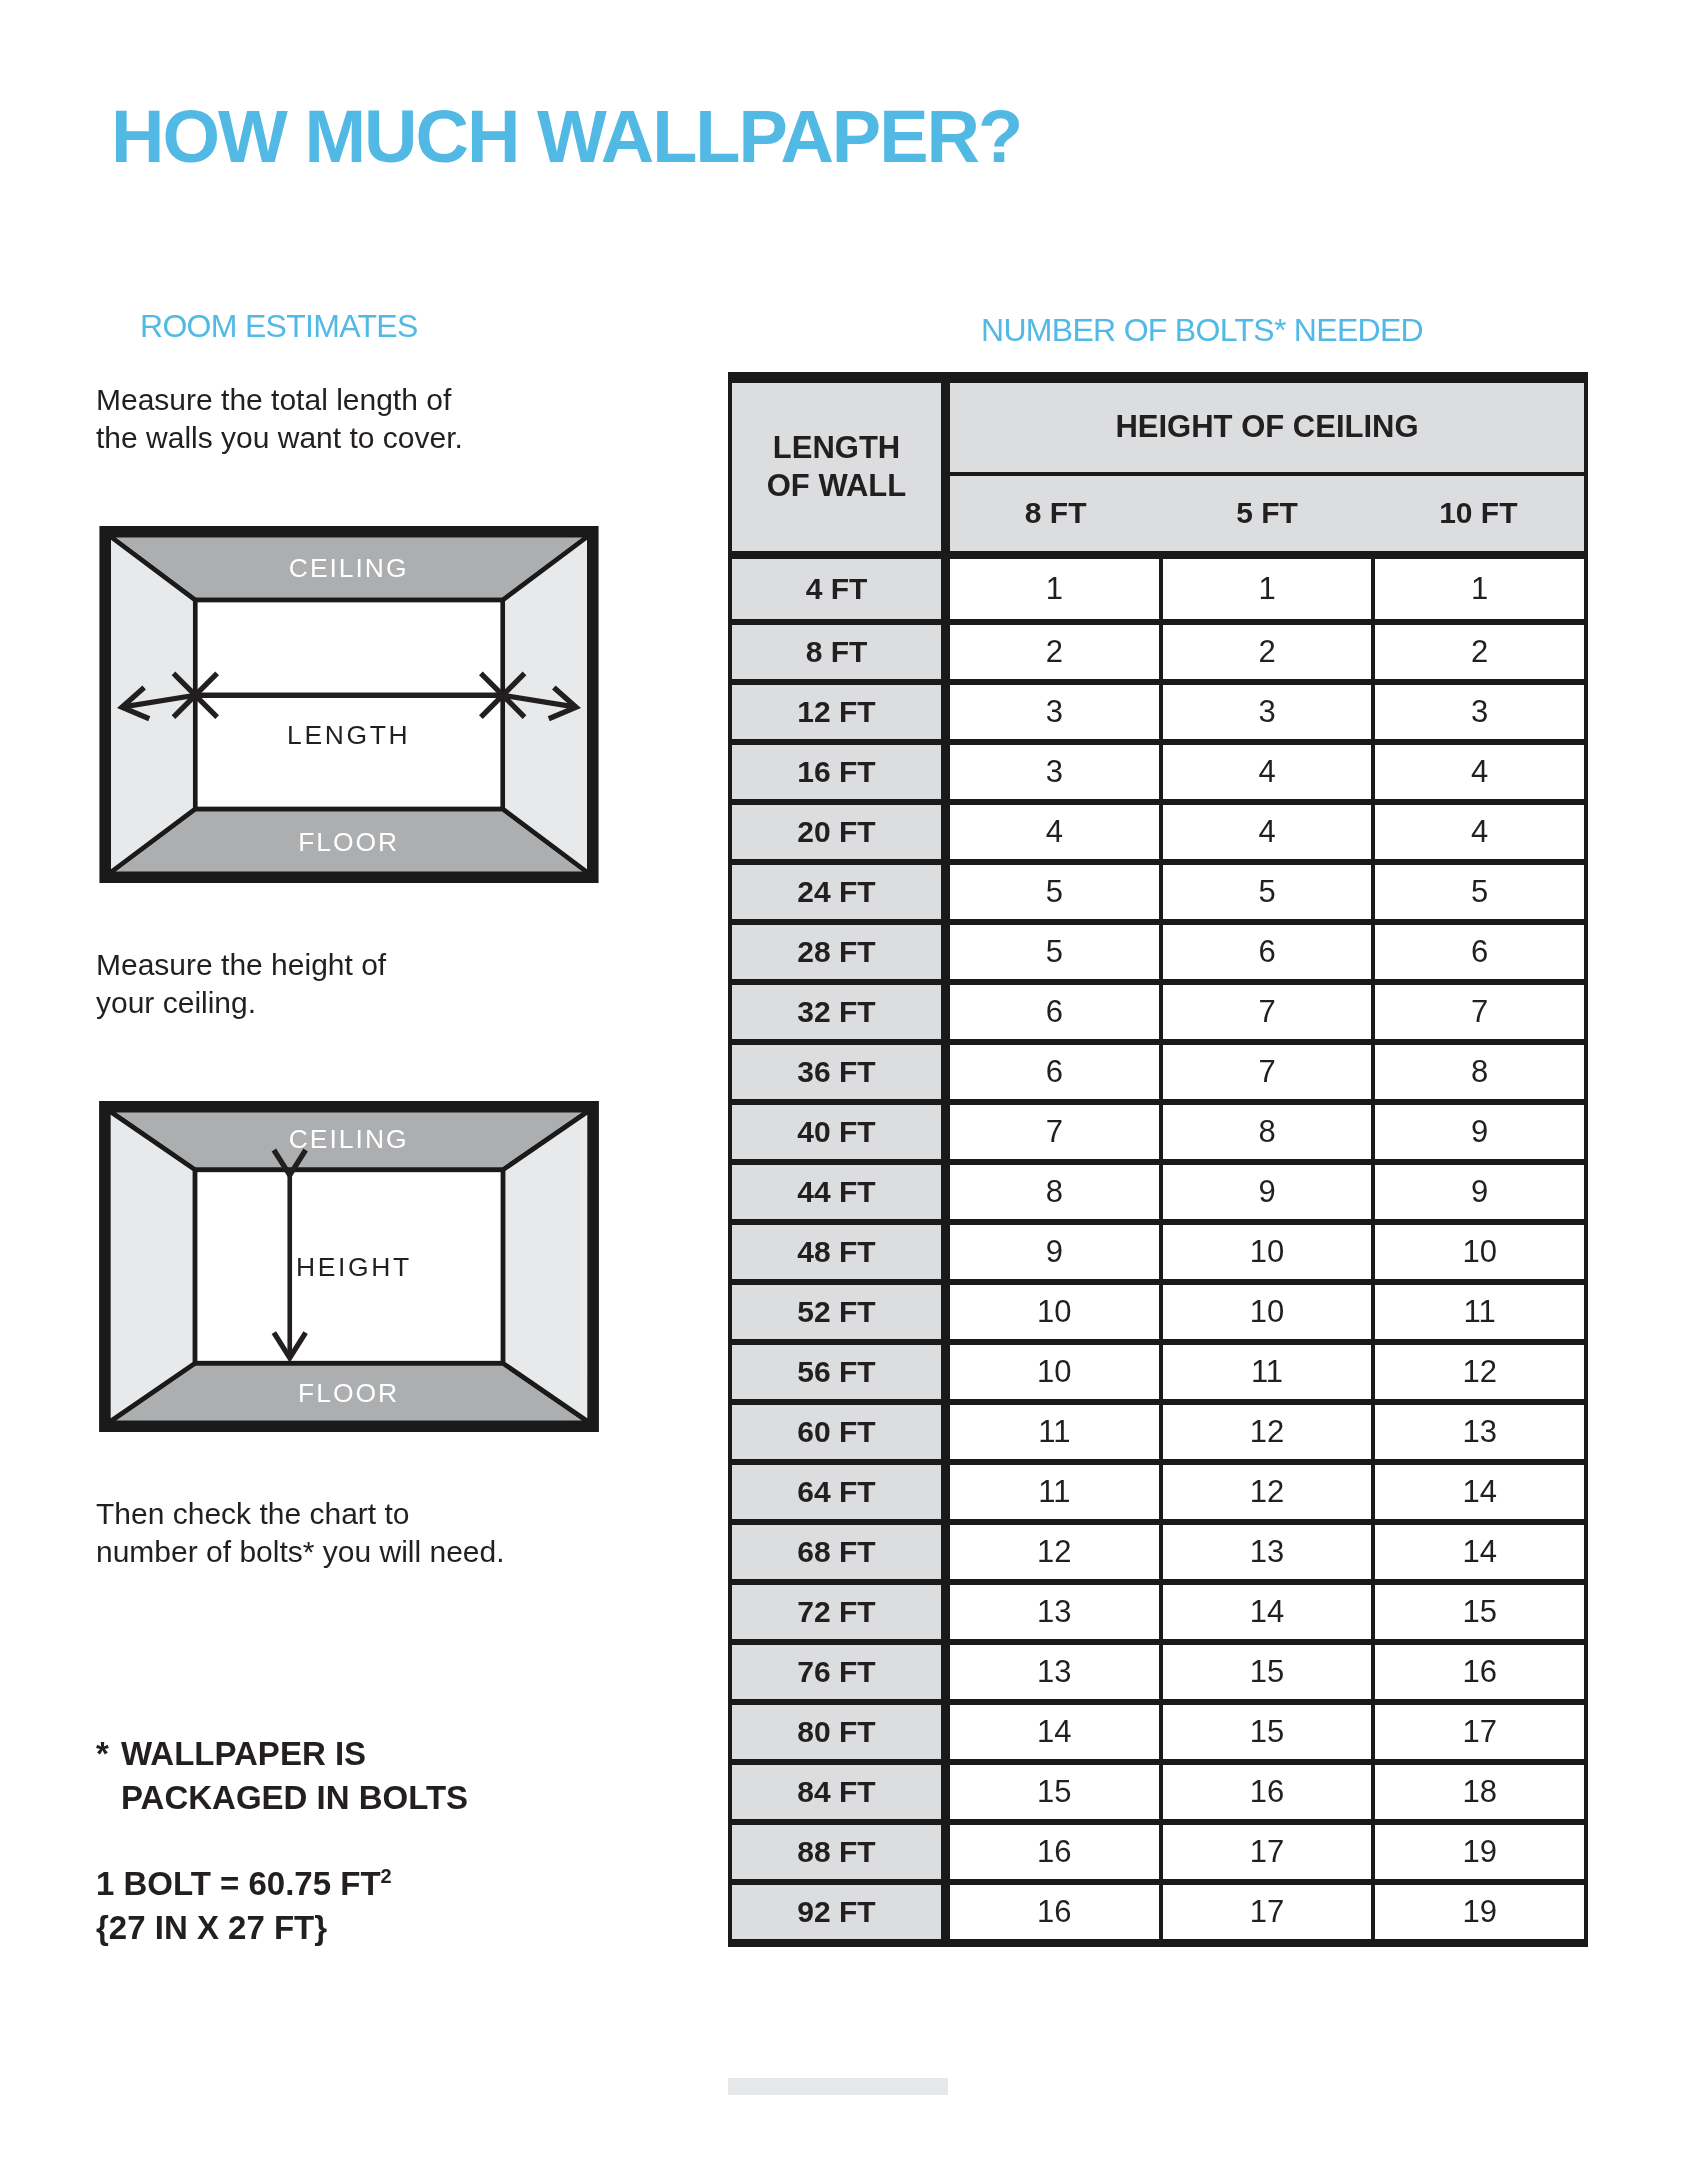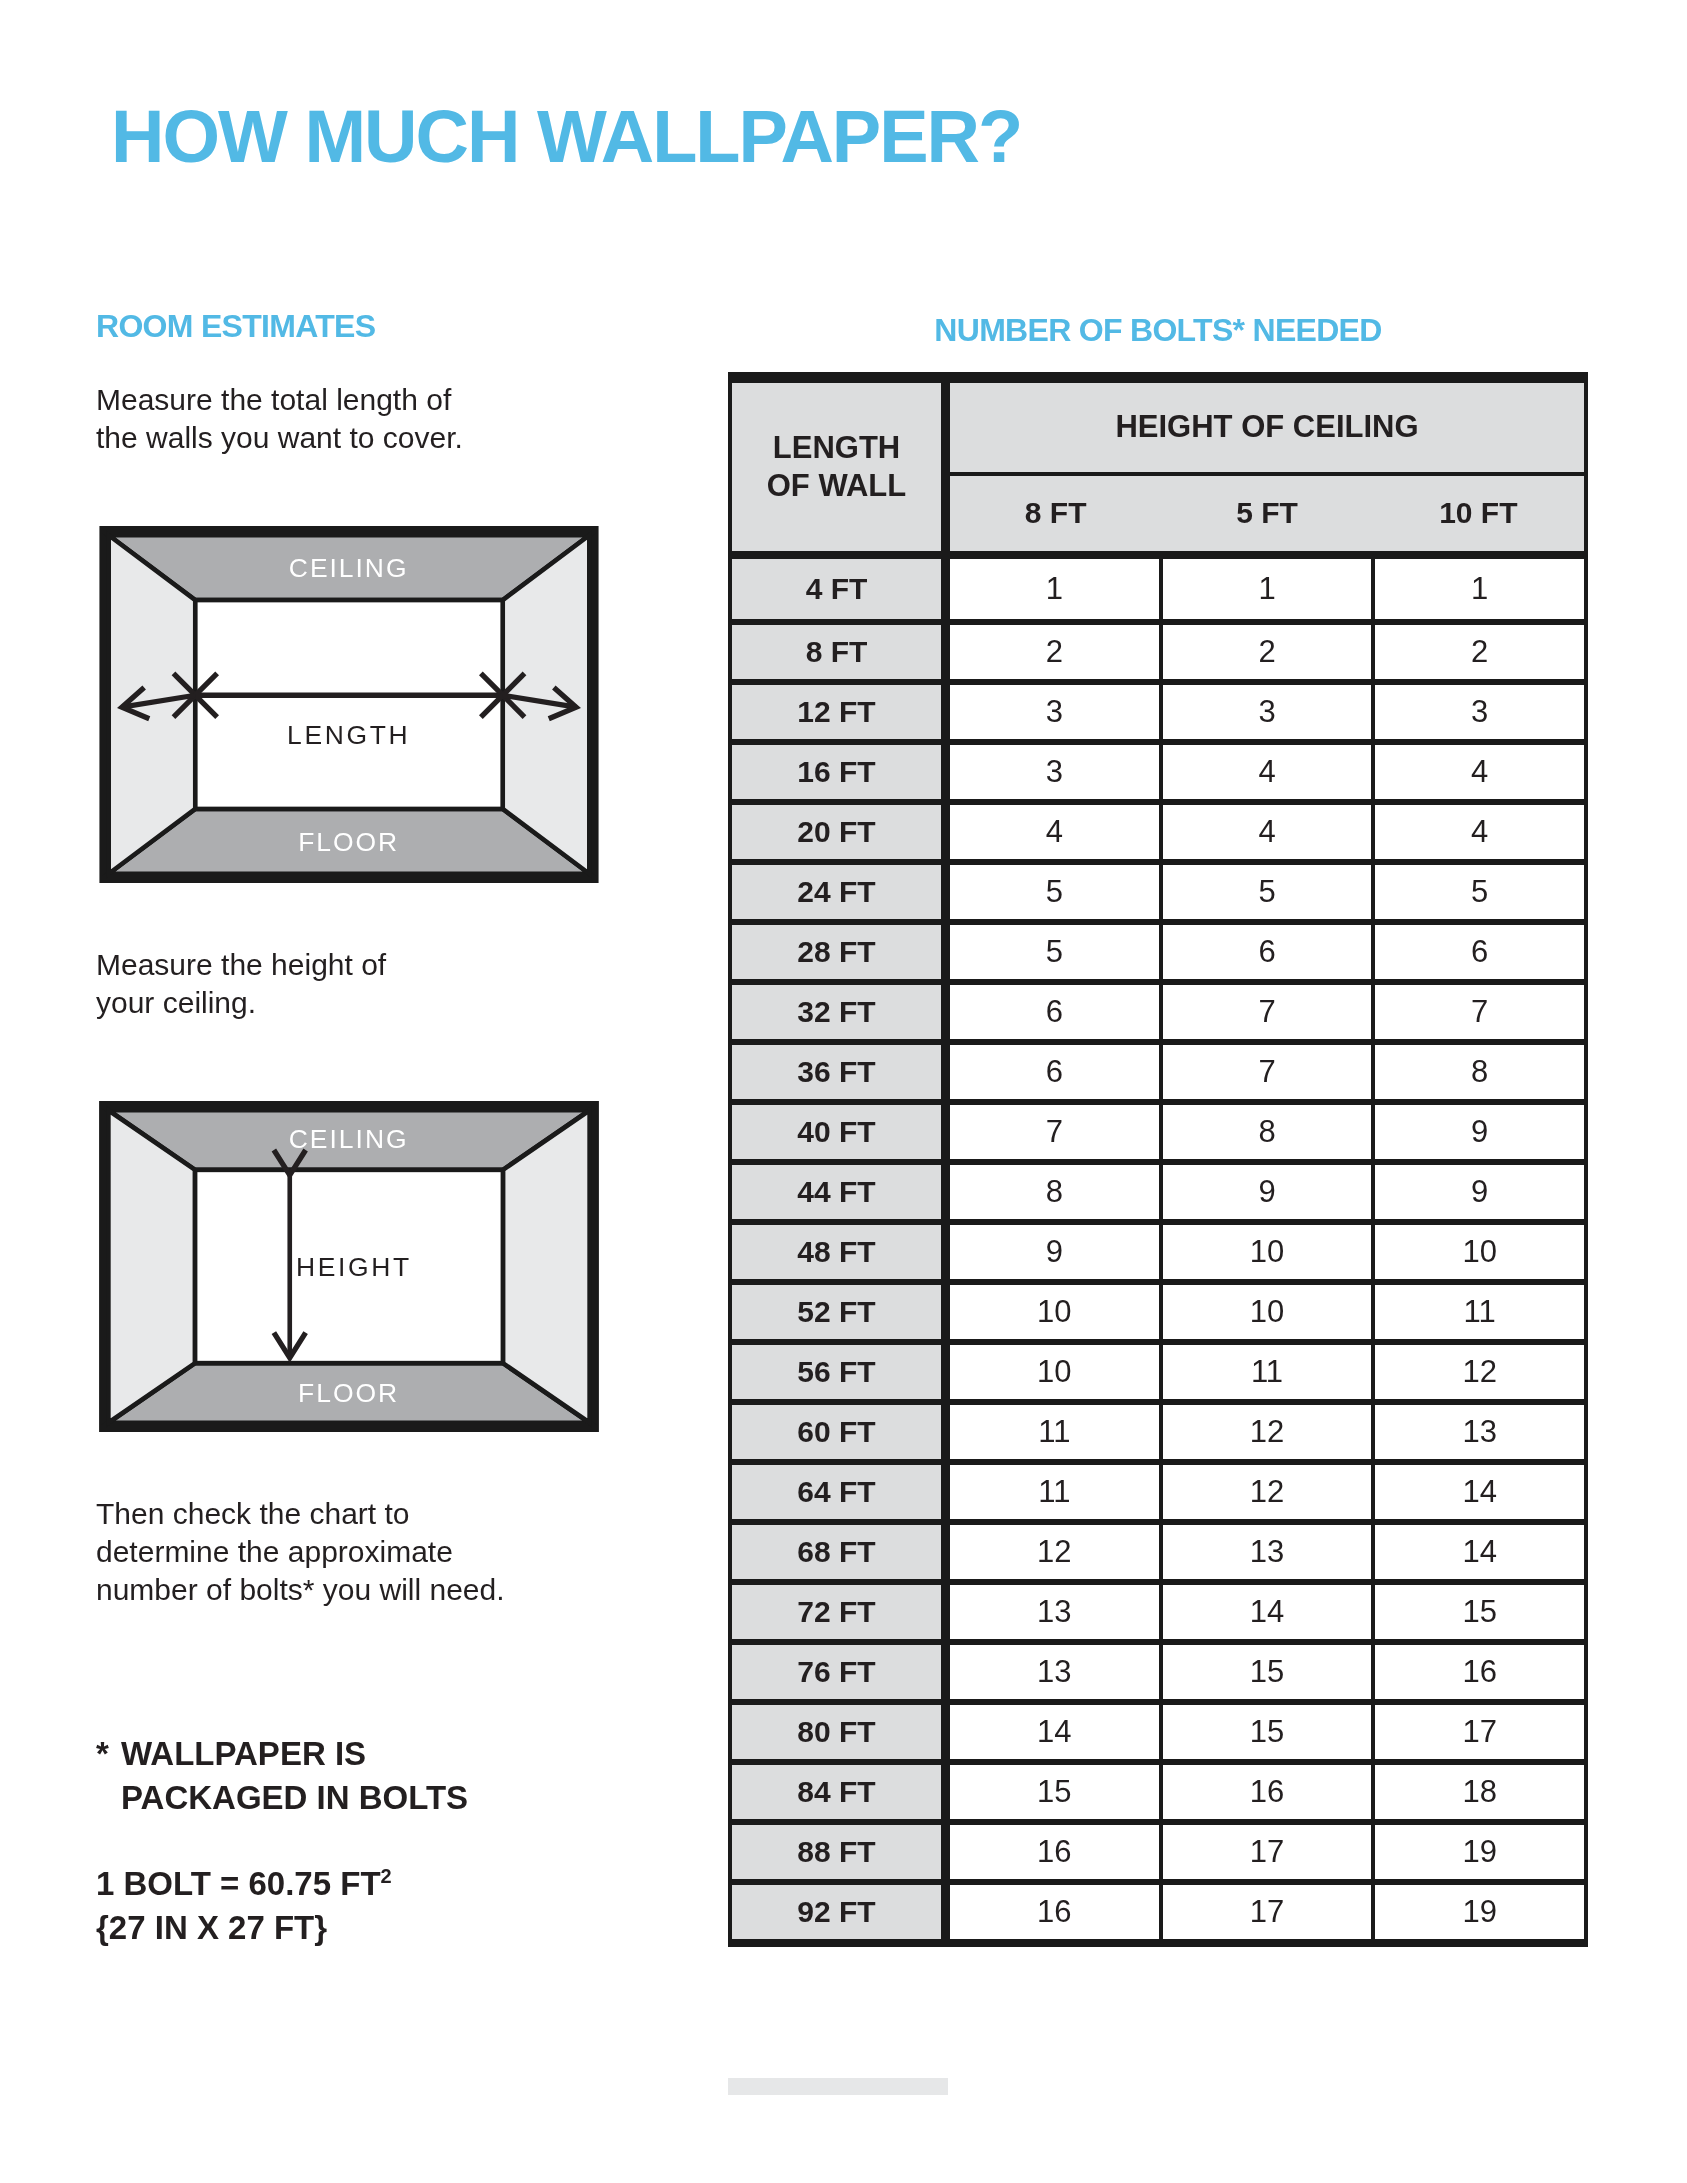--- a/index.html
+++ b/index.html
@@ -12,21 +12,21 @@
   }
   *{margin:0;padding:0;box-sizing:border-box;}
   html,body{background:#fff;}
   body{font-family:"Liberation Sans","DejaVu Sans",sans-serif;color:var(--ink);}
   #page{position:relative;width:1687px;height:2183px;background:#fff;overflow:hidden;}
 
   .abs{position:absolute;}
 
   .page-title{left:111px;top:94px;font-size:74px;font-weight:bold;letter-spacing:-2px;color:var(--blue);white-space:nowrap;}
 
-  .section-heading{font-size:32px;font-weight:bold;color:var(--blue);letter-spacing:-0.7px;white-space:nowrap;}
+  .section-heading{font-size:32px;font-weight:normal;color:var(--blue);letter-spacing:-0.7px;white-space:nowrap;margin-left:44px;}
   .h-left{left:96px;top:308px;}
   .h-right{left:728px;top:312px;width:860px;text-align:center;}
 
   .body-text{left:96px;font-size:30px;line-height:38px;color:var(--ink);}
   .p1{top:381px;}
   .p2{top:946px;}
   .p3{top:1495px;}
 
   .foot-block{left:96px;font-size:33px;font-weight:bold;line-height:44px;color:var(--ink);}
   .fn{top:1732px;display:flex;}
@@ -120,21 +120,20 @@
     <text x="377" y="71" text-anchor="middle" class="room-label">CEILING</text>
     <text x="377" y="455" text-anchor="middle" class="room-label">FLOOR</text>
     <g stroke="#231F20" stroke-width="7" fill="none">
       <line x1="288" y1="112" x2="288" y2="388" marker-start="url(#chev)" marker-end="url(#chev)"></line>
     </g>
     <text x="385" y="264" text-anchor="middle" class="dim-label">HEIGHT</text>
   </svg>
 
   <div class="abs body-text p3">
     <div>Then check the chart to</div>
-    <div>determine the approximate</div>
     <div>number of bolts* you will need.</div>
   </div>
 
   <div class="abs foot-block fn">
     <span class="ast">*</span>
     <span>
       <div>WALLPAPER IS</div>
       <div>PACKAGED IN BOLTS</div>
     </span>
   </div>

